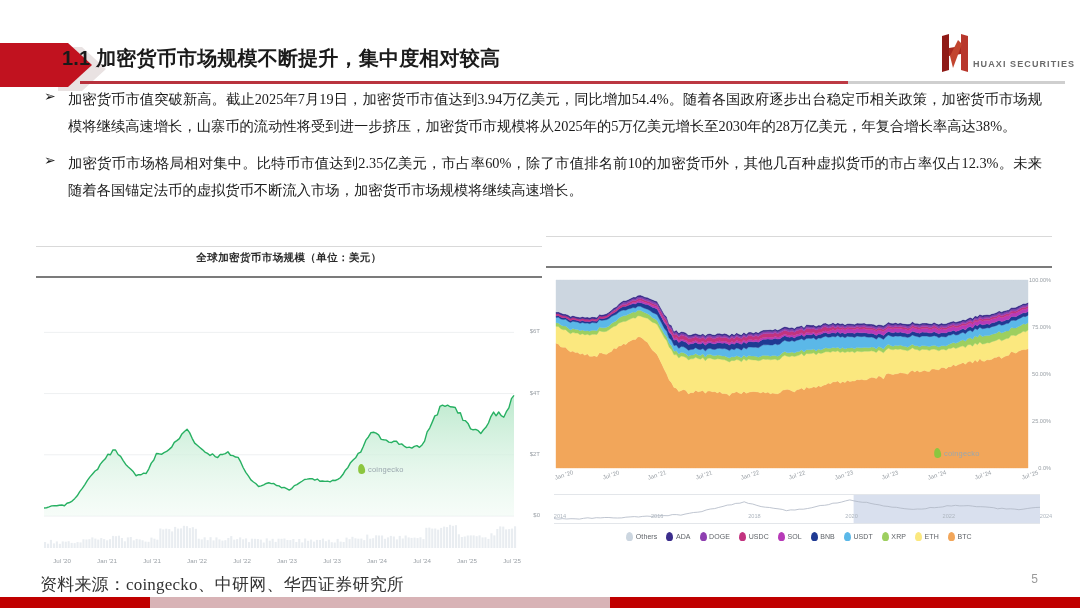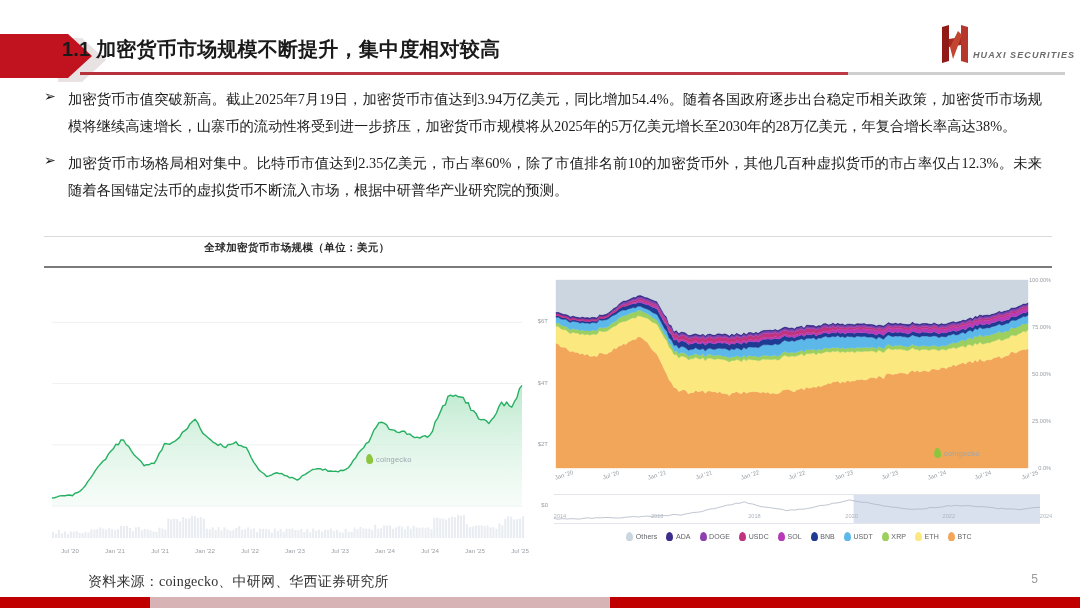--- a/index.html
+++ b/index.html
@@ -5,21 +5,21 @@
   * { box-sizing: border-box; margin: 0; padding: 0; }
   html, body { width: 1080px; height: 608px; }
   body {
     font-family: "Liberation Serif", "DejaVu Serif", serif;
     background: #ffffff;
     position: relative;
     overflow: hidden;
   }
 
   
-  #header { position: absolute; left: 0; top: 8px; width: 1080px; height: 78px; }
+  #header { position: absolute; left: 0; top: 17px; width: 1080px; height: 78px; }
 
   #title-arrow {
     position: absolute; left: 0; top: 26px;
     width: 92px; height: 44px;
     background: #c1121f;
     clip-path: polygon(0 0, 68px 0, 92px 50%, 68px 100%, 0 100%);
   }
   #title-arrow-shadow {
     position: absolute; left: 58px; top: 30px;
     width: 48px; height: 44px;
@@ -49,41 +49,41 @@
   #logo-cn {
     position: absolute; left: 30px; top: 2px;
     font-family: "Liberation Serif", serif;
     font-size: 22px; font-weight: bold; color: #444;
     letter-spacing: 2px; white-space: nowrap;
   }
   #logo-en {
     position: absolute; left: 31px; top: 30px;
     font-family: "Liberation Sans", sans-serif;
     font-size: 9px; font-weight: bold; color: #6b6b6b;
-    letter-spacing: 1.1px; white-space: nowrap; font-style: italic;
+    letter-spacing: 1.1px; white-space: nowrap;
   }
 
   
   #bullets { position: absolute; left: 42px; top: 86px; width: 1000px; }
   .bullet { position: relative; padding-left: 26px; margin-bottom: 10px; }
   .bullet-marker {
     position: absolute; left: 2px; top: 2px;
     font-size: 14px; color: #1a1a1a;
     font-family: "DejaVu Sans", sans-serif;
   }
   .bullet-text {
     font-size: 14.3px; line-height: 27px; color: #1b1b1b;
     text-align: justify;
     font-family: "Liberation Serif", "DejaVu Serif", serif;
   }
   .bullet-text b { font-weight: normal; }
 
   
   .panel { position: absolute; top: 236px; width: 506px; height: 320px; }
-  #panel-left  { left: 44px; }
+  #panel-left  { left: 36px; margin-top: 10px; }
   #panel-right { left: 546px; }
 
   .panel-rule-top {
     position: absolute; left: 0; top: 0; width: 100%; height: 1px;
     background: #d9d9d9;
   }
   .panel-caption {
     position: absolute; left: 0; top: 5px; width: 100%;
     text-align: center;
     font-size: 10.5px; color: #2b2b2b; font-weight: bold;
@@ -156,24 +156,23 @@
     width: 7px; height: 9px; border-radius: 50% 50% 50% 50% / 60% 60% 40% 40%;
   }
   .legend-label {
     font-family: "Liberation Sans", sans-serif;
     font-size: 7px; color: #5f6368; letter-spacing: 0.1px;
   }
 
   
   #source-note {
     position: absolute; left: 40px; top: 573px;
-    font-size: 14px; color: #333;
+    font-size: 17px; color: #333;
     font-family: "Liberation Serif", serif;
     letter-spacing: 0.2px;
-    margin-left: 48px;
   }
   #page-number {
     position: absolute; right: 42px; top: 572px;
     font-family: "Liberation Sans", sans-serif;
     font-size: 12px; color: #9a9a9a;
   }
   #footer-bar {
     position: absolute; left: 0; bottom: 0; width: 1080px; height: 11px;
     background: #c00000;
   }
@@ -202,21 +201,21 @@
   </div>
 </div>
 
 <div id="bullets">
   <div class="bullet">
     <span class="bullet-marker">➢</span>
     <div class="bullet-text"><b>加密货币市值突破新高。</b><span>截止2025年7月19日，加密货币市值达到3.94万亿美元，同比增加54.4%。随着各国政府逐步出台稳定币相关政策，加密货币市场规模将继续高速增长，山寨币的流动性将受到进一步挤压，加密货币市规模将从2025年的5万亿美元增长至2030年的28万亿美元，年复合增长率高达38%。</span></div>
   </div>
   <div class="bullet">
     <span class="bullet-marker">➢</span>
-    <div class="bullet-text"><b>加密货币市场格局相对集中。</b><span>比特币市值达到2.35亿美元，市占率60%，除了市值排名前10的加密货币外，其他几百种虚拟货币的市占率仅占12.3%。未来随着各国锚定法币的虚拟货币不断流入市场，根据中研普华产业研究院的预测。</span></div>
+    <div class="bullet-text"><b>加密货币市场格局相对集中。</b><span>比特币市值达到2.35亿美元，市占率60%，除了市值排名前10的加密货币外，其他几百种虚拟货币的市占率仅占12.3%。未来随着各国锚定法币的虚拟货币不断流入市场，加密货币市场规模将继续高速增长。</span></div>
   </div>
 </div>
 
 <div class="panel" id="panel-left">
   <div class="panel-rule-top"></div>
   <div class="panel-caption">全球加密货币市场规模（单位：美元）</div>
   <div class="panel-rule-bottom"></div>
 
   <div class="panel-body">
     <div id="mc-chart">

